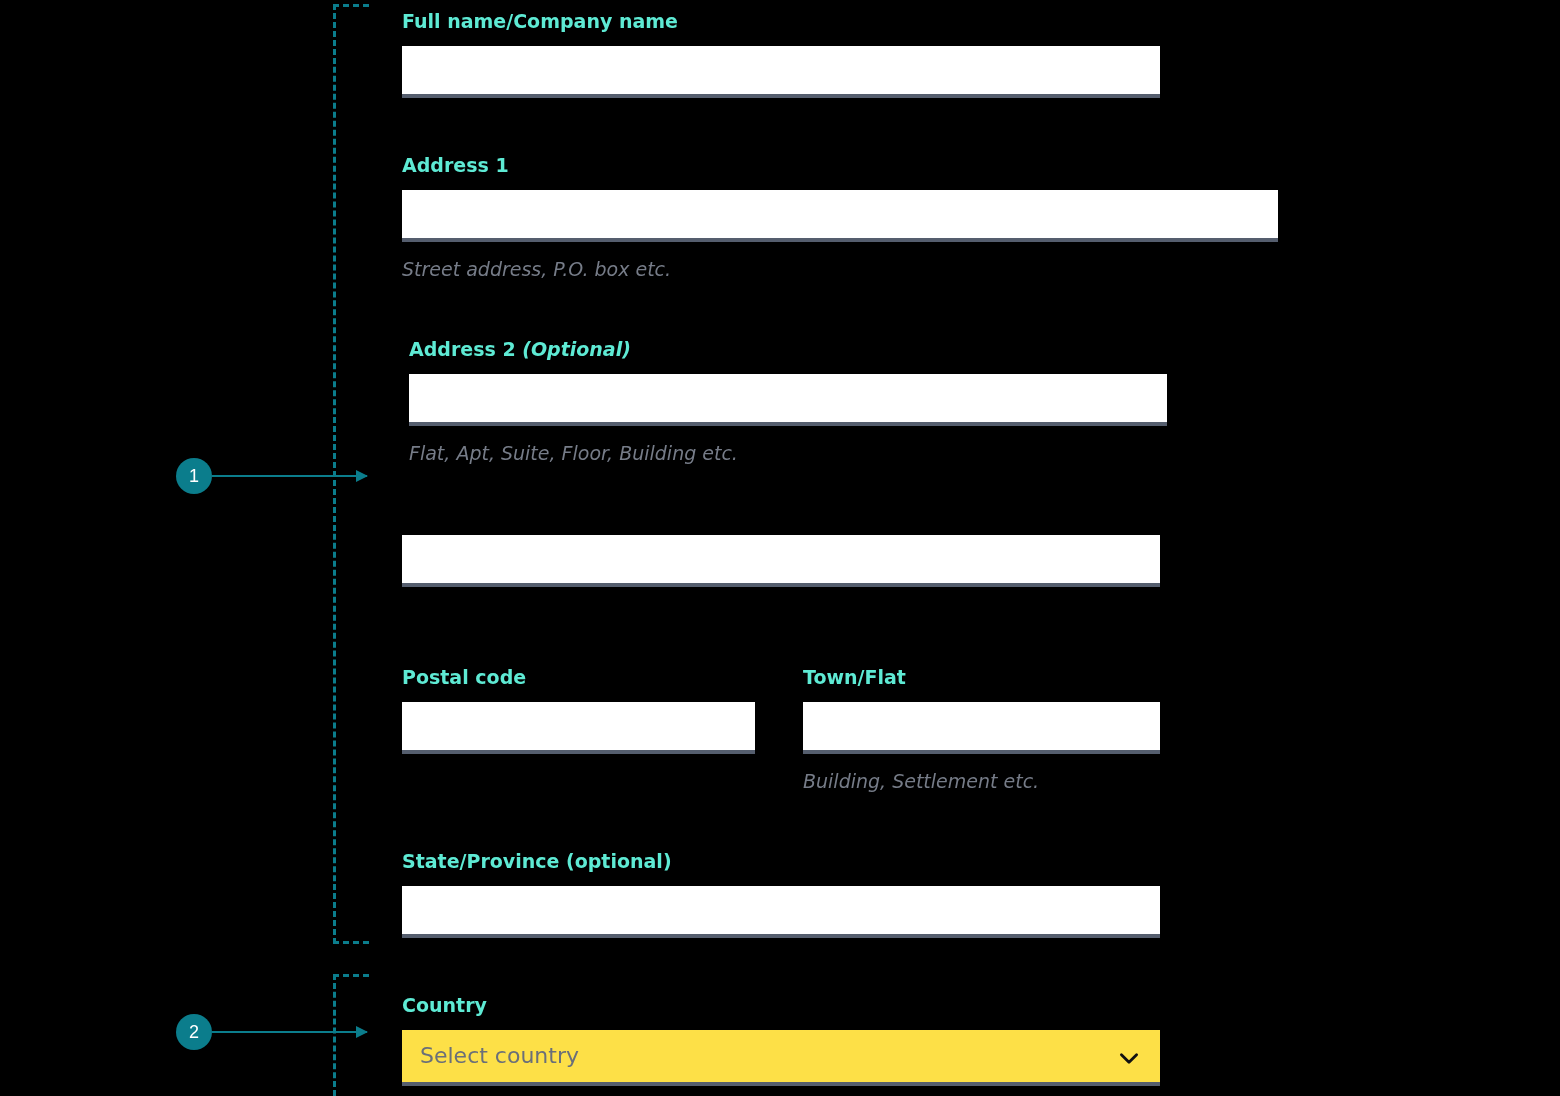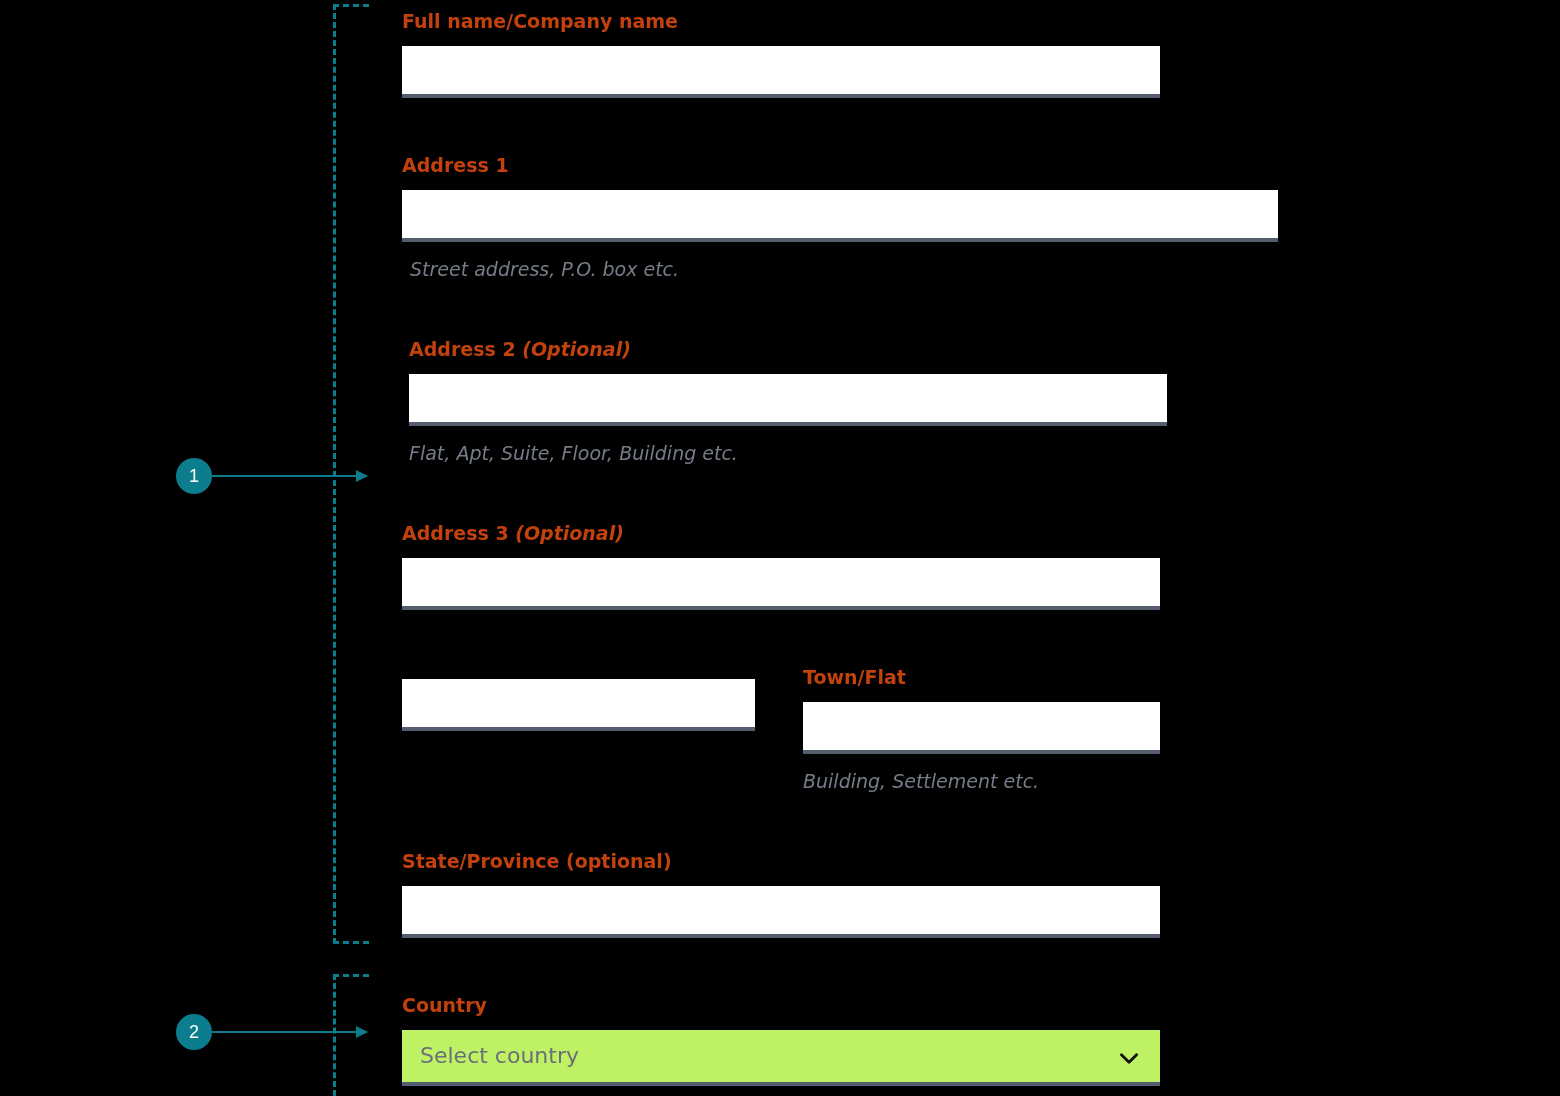--- a/index.html
+++ b/index.html
@@ -67,21 +67,21 @@
   .form {
     position: absolute;
     left: 402px;
     top: 0;
     width: 758px;
   }
   .field {
     position: absolute;
   }
   .label {
-    color: #c2410c;
+    color: #5eead4;
     font-size: 19px;
     font-weight: bold;
     font-family: "DejaVu Sans", "Liberation Sans", sans-serif;
     line-height: 1.2;
     white-space: nowrap;
   }
   .label .opt-italic {
     font-style: italic;
     font-weight: bold;
   }
@@ -108,21 +108,21 @@
     white-space: nowrap;
   }
 
   
   .select-wrap {
     position: relative;
     width: 100%;
     height: 56px;
   }
   .select-box {
-    background: #bef264;
+    background: #fde047;
     border: none;
     border-bottom: 4px solid #555e6e;
     box-sizing: border-box;
     width: 100%;
     height: 56px;
     display: flex;
     align-items: center;
     padding: 15px 18px;
   }
   .select-placeholder {
@@ -162,41 +162,38 @@
 <div class="form">
 
   <div class="field" style="left:0; top:10px; width:758px;">
     <div class="label">Full name/Company name</div>
     <input class="input-box" type="text" style="margin-top: 13px;" value="">
   </div>
 
   <div class="field" style="left:0; top:154px; width:876px;">
     <div class="label">Address 1</div>
     <input class="input-box" type="text" style="margin-top: 13px;" value="">
-    <div class="hint" style="margin-top:16px;margin-left:8px;">Street address, P.O. box etc.</div>
+    <div class="hint" style="margin-top:16px;">Street address, P.O. box etc.</div>
   </div>
 
   <div class="field" style="left:0; top:338px; width:758px;margin-left:7px;">
     <div class="label">
       <span>Address 2</span>
       <span class="opt-italic">(Optional)</span>
     </div>
     <input class="input-box" type="text" style="margin-top: 13px;" value="">
     <div class="hint" style="margin-top:16px;">Flat, Apt, Suite, Floor, Building etc.</div>
   </div>
 
   <div class="field" style="left:0; top:522px; width:758px;">
-    <div class="label">
-      <span>Address 3</span>
-      <span class="opt-italic">(Optional)</span>
-    </div>
     <input class="input-box" type="text" style="margin-top: 13px;" value="">
   </div>
 
   <div class="field" style="left:0; top:666px; width:353px;">
+    <div class="label">Postal code</div>
     <input class="input-box" type="text" style="margin-top: 13px;" value="">
   </div>
 
   <div class="field" style="left:401px; top:666px; width:357px;">
     <div class="label">Town/Flat</div>
     <input class="input-box" type="text" style="margin-top: 13px;" value="">
     <div class="hint" style="margin-top:16px;">Building, Settlement etc.</div>
   </div>
 
   <div class="field" style="left:0; top:850px; width:758px;">

